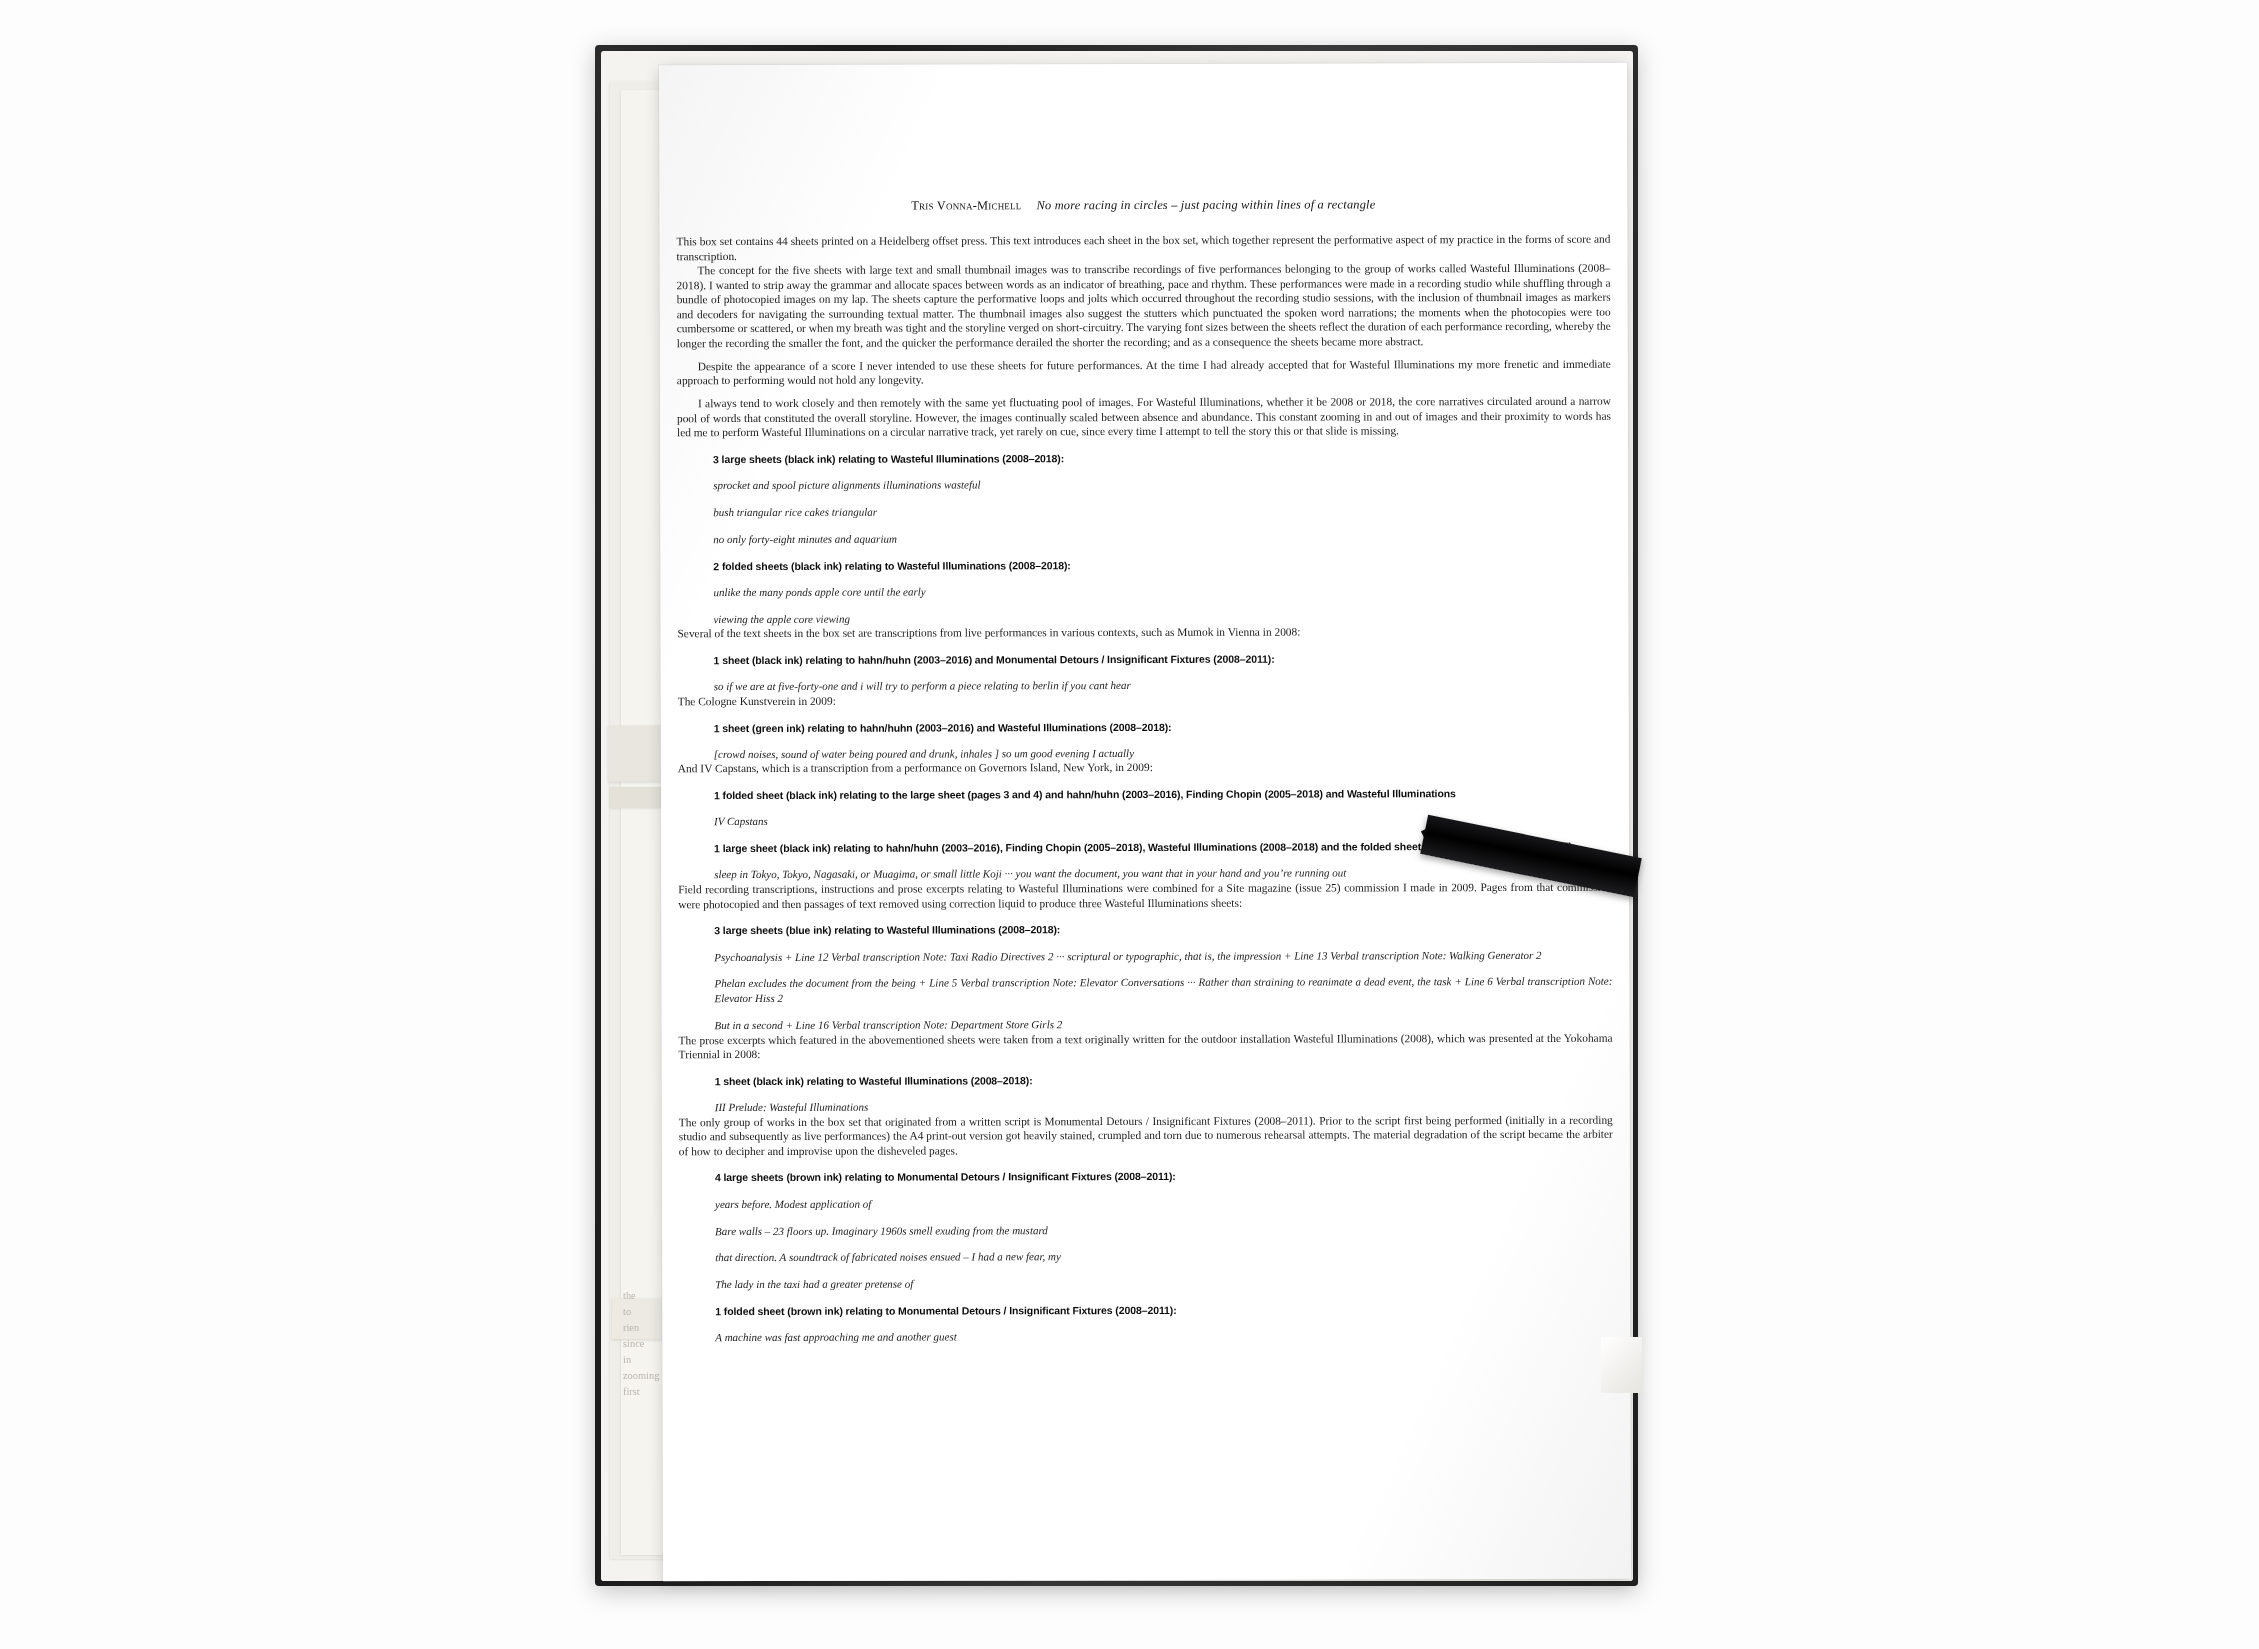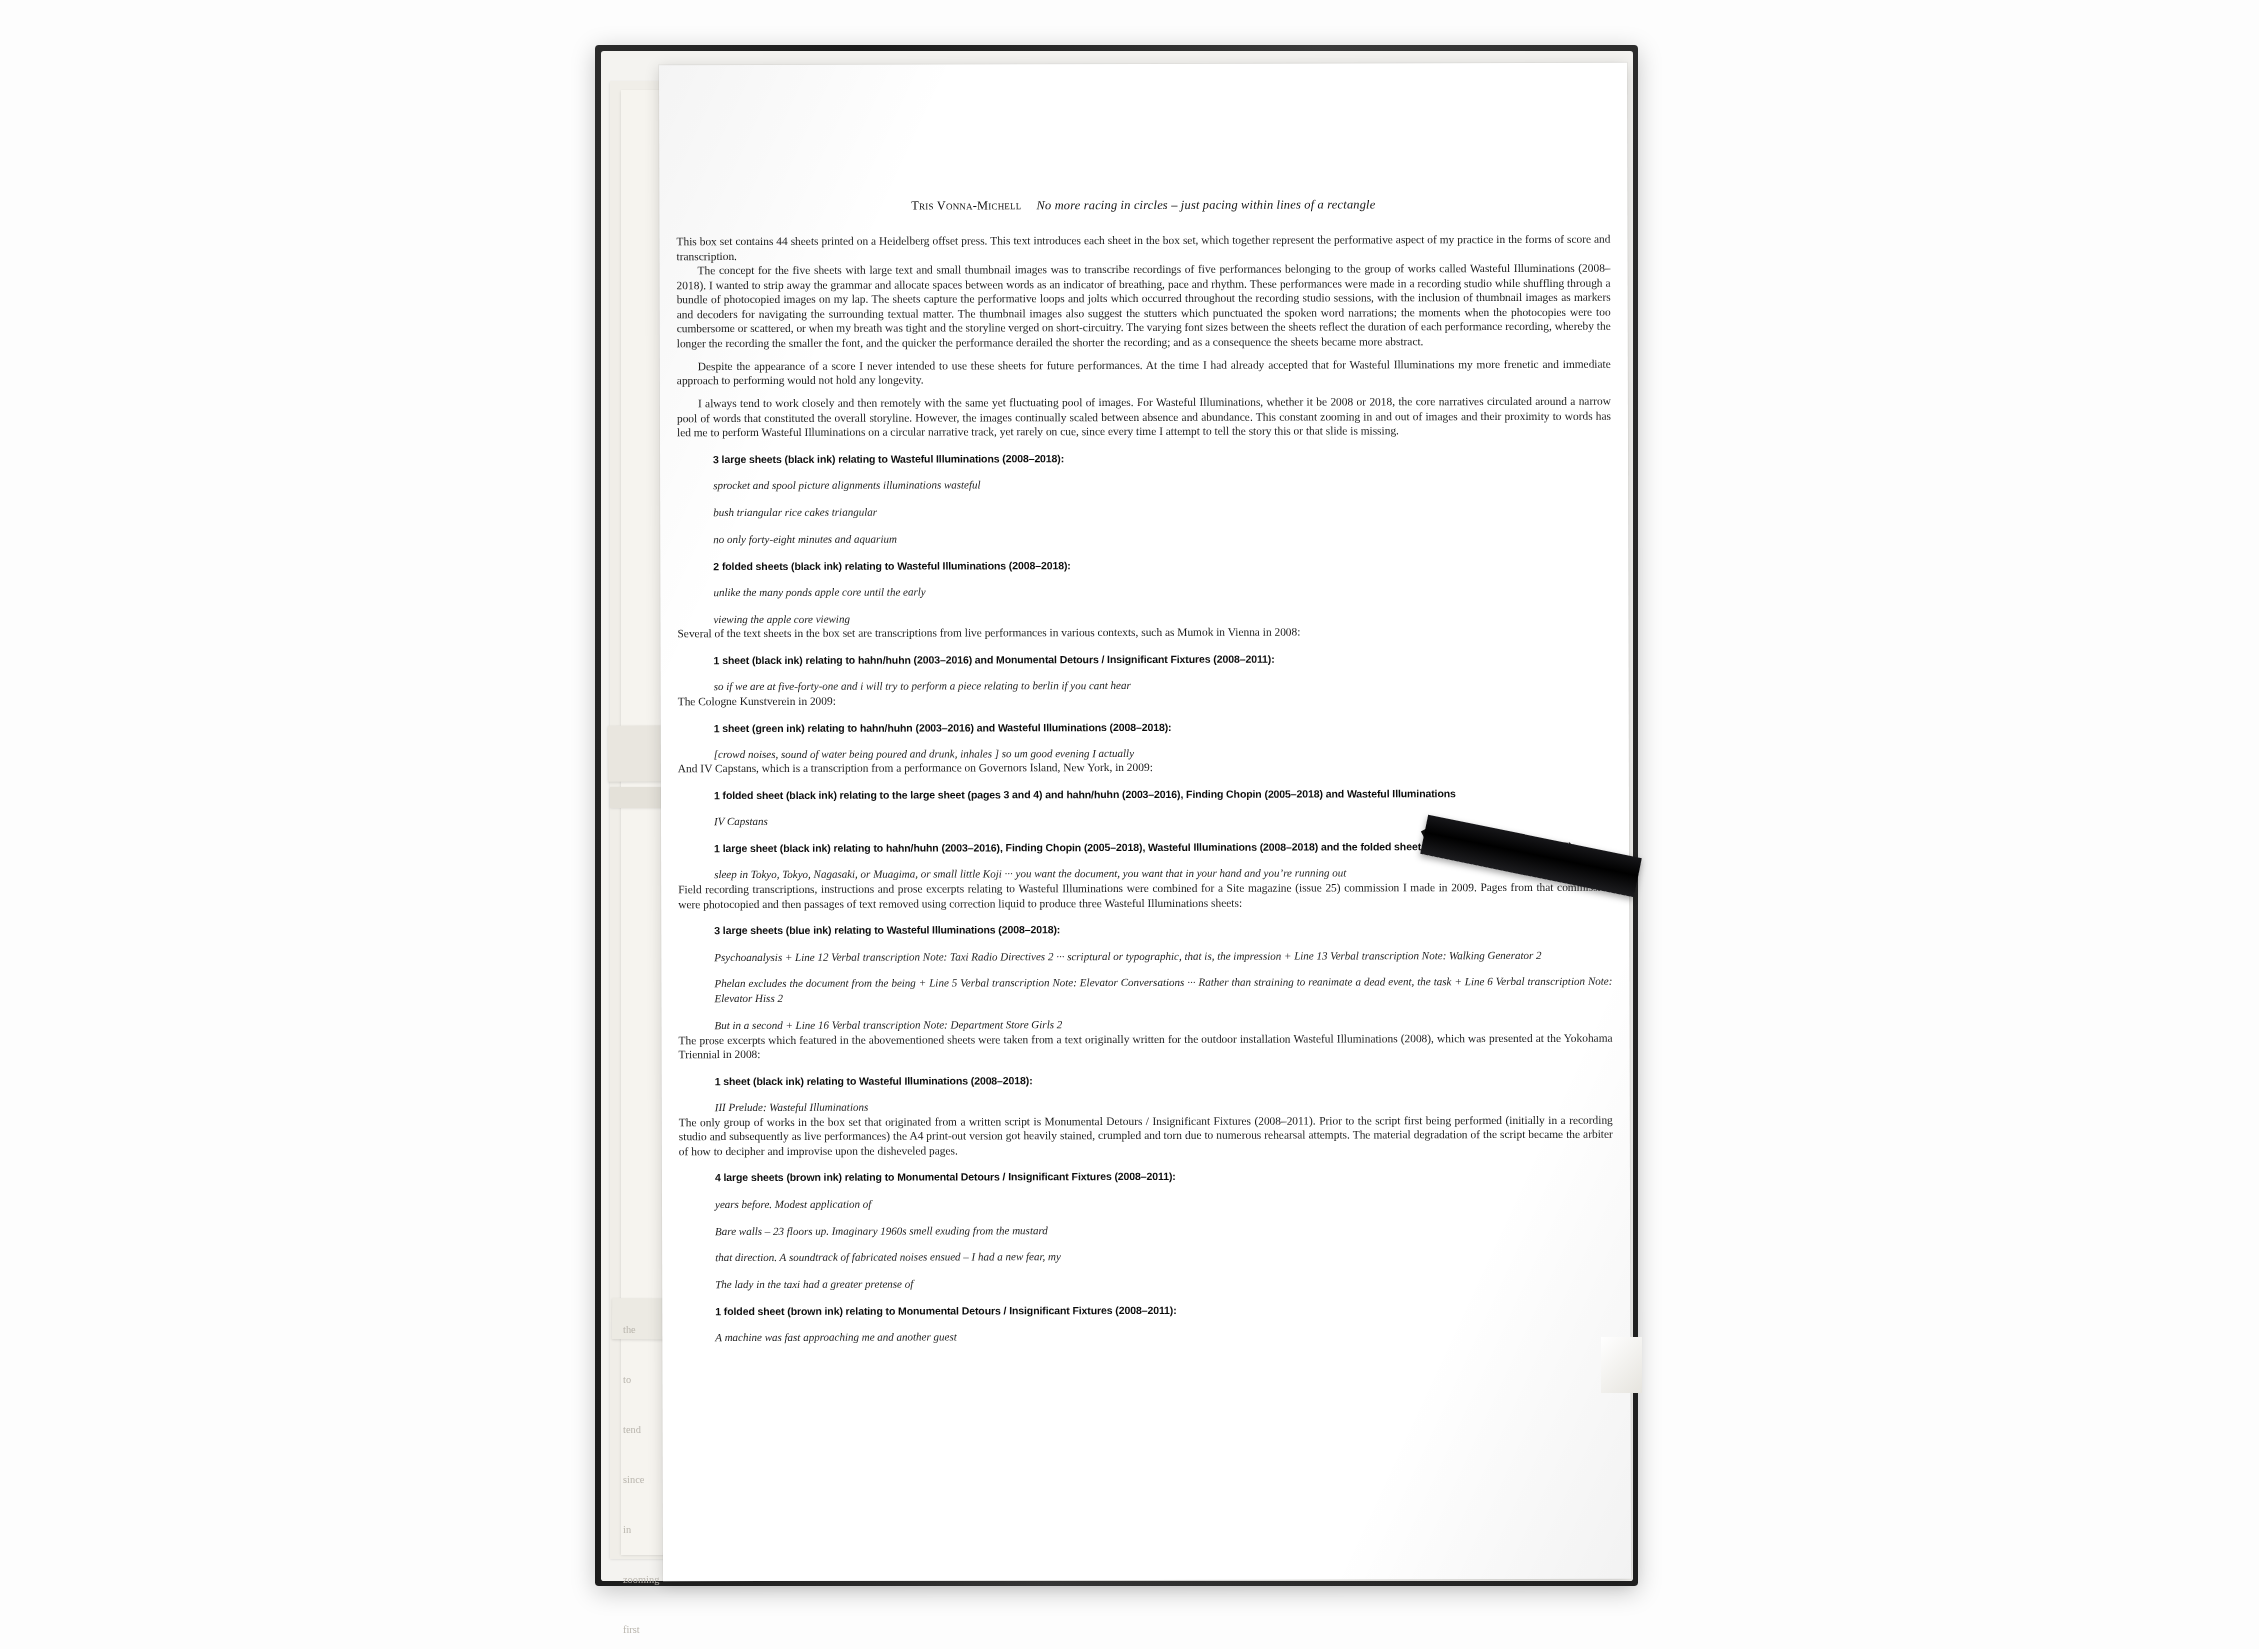--- a/index.html
+++ b/index.html
@@ -60,21 +60,21 @@
   #hidden-sheet-text {
     position: absolute;
     left: 623px;
     top: 1288px;
     width: 66px;
     font-size: 10.4px;
     line-height: 16px;
     color: #b9b5ad;
     font-family: "Liberation Serif", serif;
   }
-  #hidden-sheet-text div { white-space: nowrap; overflow: hidden; margin-top: 34px; }
+  #hidden-sheet-text div { white-space: nowrap; overflow: hidden; }
 
   
   #sheet {
     position: absolute;
     left: 661px;
     top: 64px;
     width: 968px;
     height: 1516px;
     background: #ffffff;
     box-shadow: 0 2.8px 15px rgba(0,0,0,0.16), 0 0 0 0.9px rgba(0,0,0,0.04);
@@ -186,21 +186,21 @@
 
   <div class="under-sheet" id="under-1"></div>
   <div class="under-sheet" id="under-2"></div>
   <div class="under-sheet" id="under-3"></div>
   <div class="under-sheet" id="under-4"></div>
   <div class="under-sheet" id="under-5"></div>
 
   <div id="hidden-sheet-text">
     <div>the</div>
     <div>to</div>
-    <div>tend</div>
+    <div>rien</div>
     <div>since</div>
     <div>in</div>
     <div>zooming</div>
     <div>first</div>
   </div>
 
   <div id="sheet">
 
     <div class="doc-header">
       <span class="author">Tris Vonna-Michell</span><span class="title">No more racing in circles – just pacing within lines of a rectangle</span>

